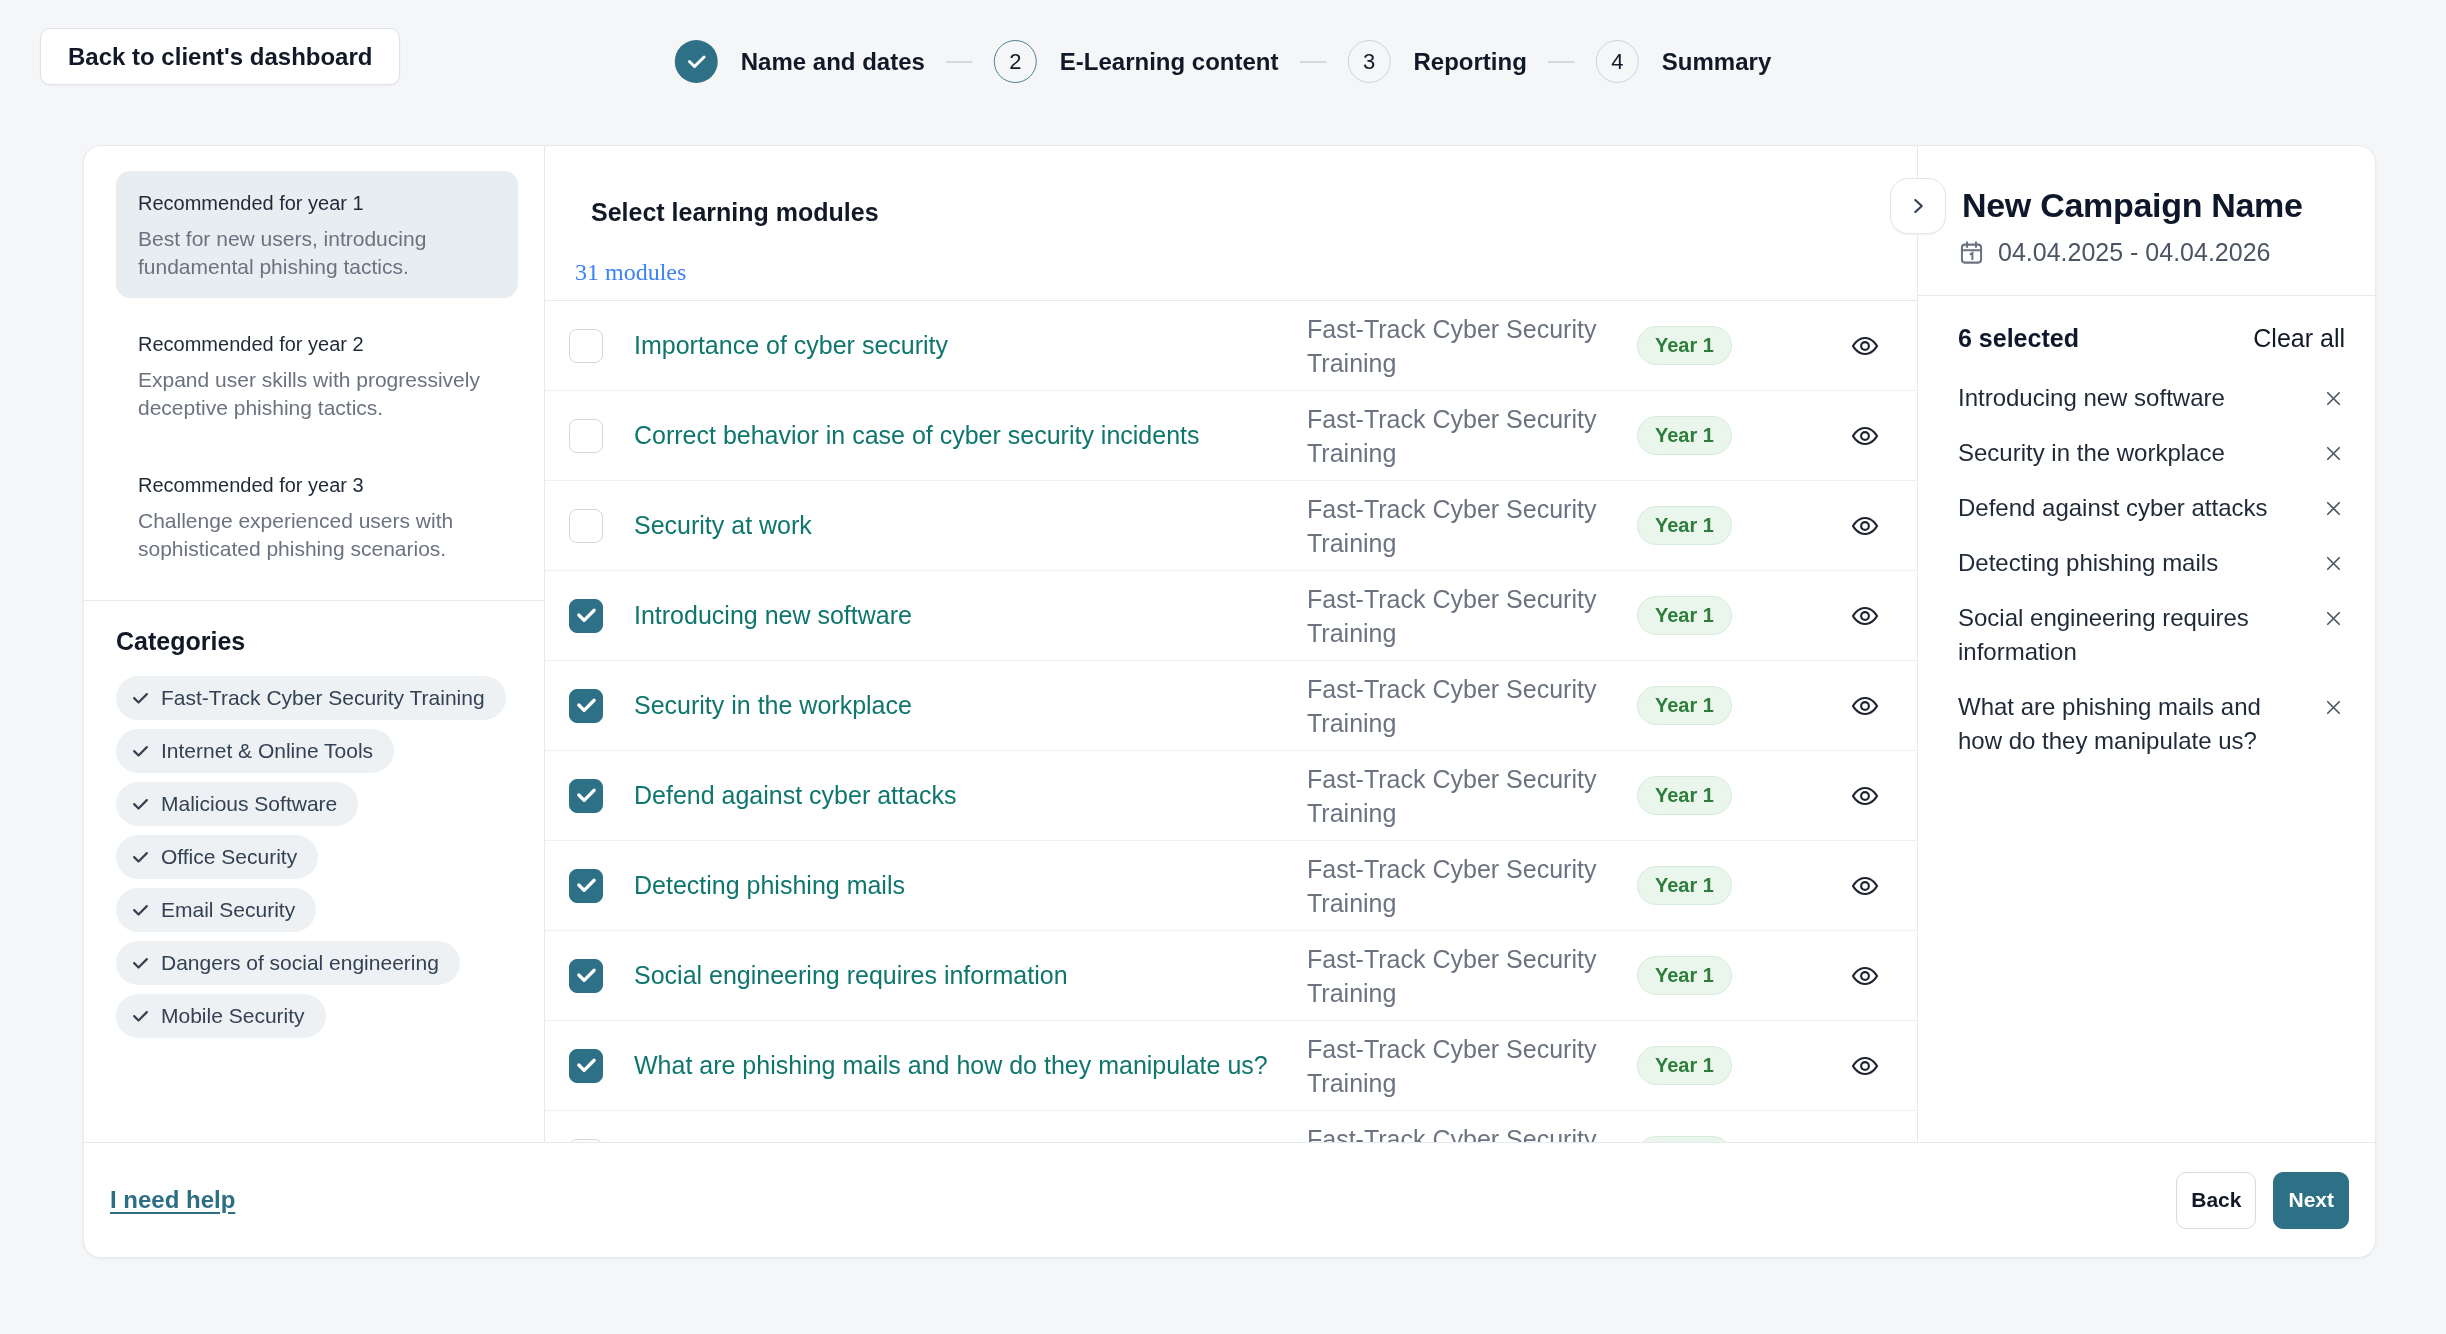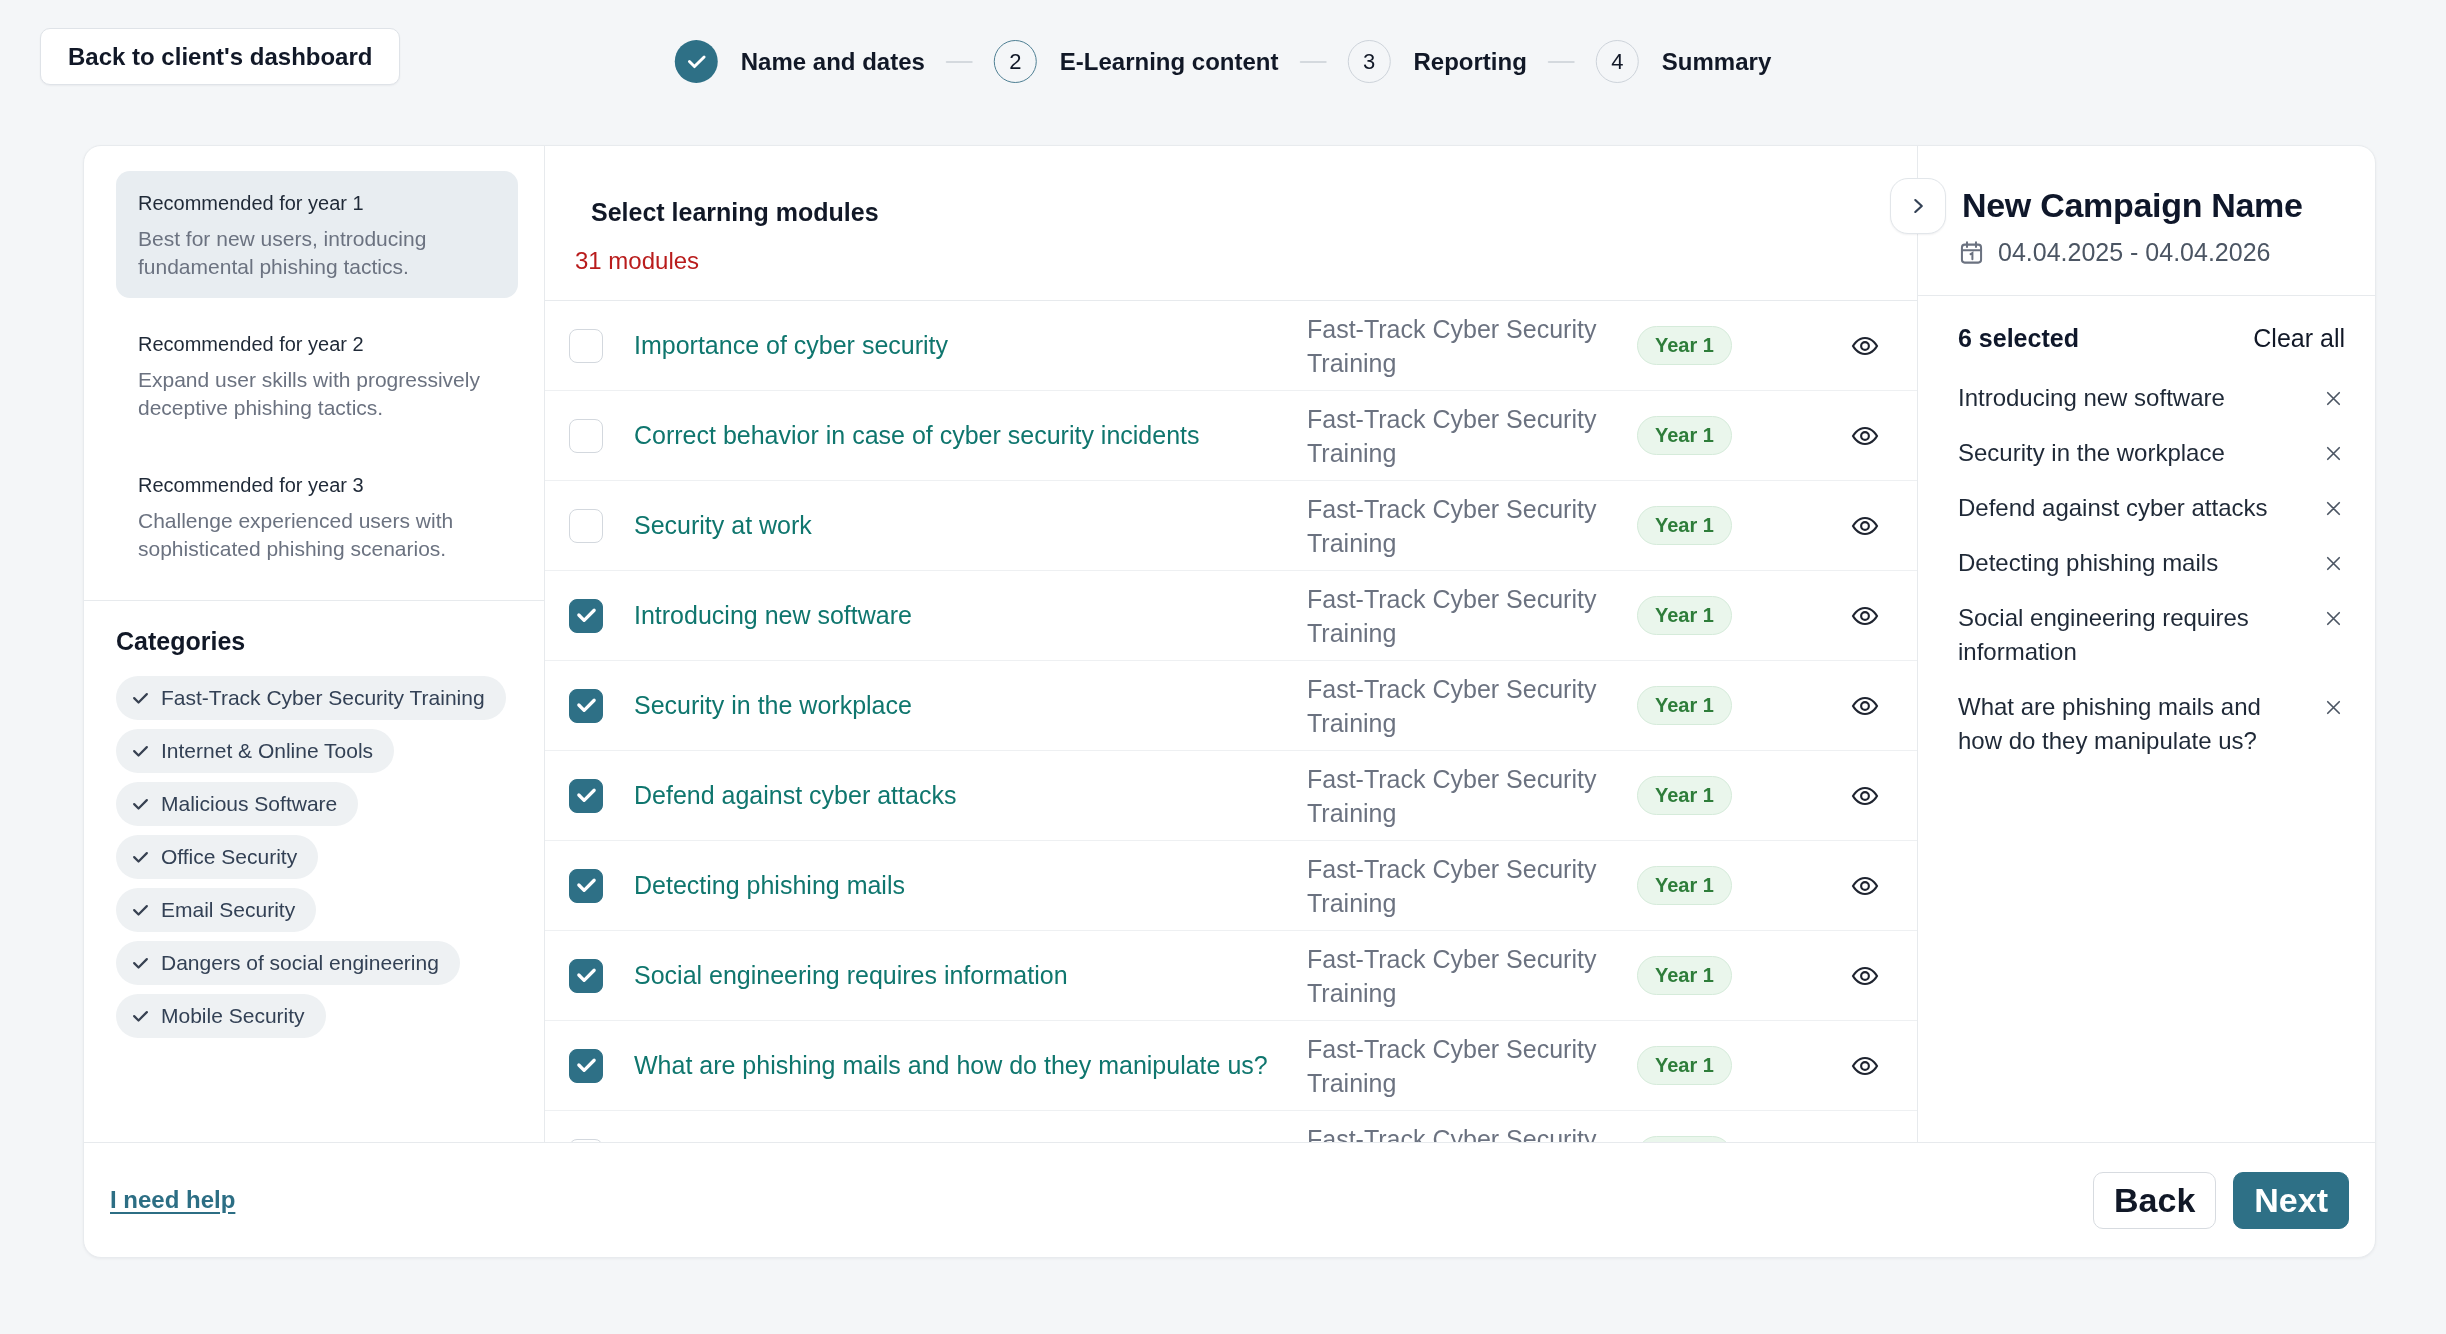--- a/index.html
+++ b/index.html
@@ -51,21 +51,21 @@
     display:inline-flex; align-items:center; gap:11px; height:44px;
     background:#eef1f3; border-radius:999px; padding:0 21px 0 15px;
     font-size:21px; font-weight:500; color:#334155; cursor:pointer; white-space:nowrap;
   }
   .chip-check { display:flex; }
   
   .modules { grid-column:2; grid-row:1; border-left:1px solid #e7eaed; border-right:1px solid #e7eaed;
     display:flex; flex-direction:column; overflow:hidden; }
   .modules-header { height:155px; flex:none; border-bottom:1px solid #e7eaed; padding:36px 30px 0; }
   .modules-header h2 { font-size:25px; font-weight:700; color:#111827; margin:16px; }
-  .modules-count { font-size:24px; color:#b91c1c; margin-top:20px; }
+  .modules-count { font-size:24px; color:#3b82f6; margin-top:32px;font-family:Liberation Serif, serif; }
   .rows { flex:1; overflow:hidden; }
   .mrow { height:90px; display:flex; align-items:center; padding:0 24px; border-bottom:1px solid #eef0f2; }
   .checkbox {
     width:34px; height:34px; border-radius:8px; border:1.6px solid #d3d8de; background:#fff;
     margin-right:31px; flex:none; display:flex; align-items:center; justify-content:center; cursor:pointer;
   }
   .checkbox.checked { background:#2e7086; border-color:#2e7086; }
   .mrow-title { flex:1; font-size:25px; font-weight:500; color:#0f766e; padding-right:20px; }
   .mrow-course { width:330px; flex:none; font-size:25px; color:#6b7280; line-height:34px; }
   .mrow-badgecol { width:200px; flex:none; }
@@ -90,21 +90,21 @@
   .collapse-btn {
     position:absolute; left:1806px; top:32px; width:56px; height:56px; border-radius:18px;
     background:#fff; border:1px solid #e2e6ea; box-shadow:0 1px 2px rgba(16,24,40,.06);
     display:flex; align-items:center; justify-content:center; cursor:pointer; z-index:3;
   }
   
   .footer { grid-column:1 / -1; grid-row:2; border-top:1px solid #e7eaed;
     display:flex; align-items:center; justify-content:space-between; padding:0 26px; }
   .help { font-size:24px; color:#2c6e84; text-decoration:underline; text-underline-offset:4px; cursor:pointer;font-weight:bold; }
   .footer-actions { display:flex; gap:17px; }
-  .btn { height:57px; border-radius:10px; font-family:inherit; font-size:34px; font-weight:600; padding:0 20px; cursor:pointer; }
+  .btn { height:57px; border-radius:10px; font-family:inherit; font-size:21px; font-weight:600; padding:0 14px; cursor:pointer; }
   .btn-back { background:#fff; border:1px solid #d7dbe0; color:#111827; }
   .btn-next { background:#2e7086; border:1px solid #2e7086; color:#fff; }
 </style>
 </head>
 <body>
 
 <div class="topbar">
   <button class="back-btn">Back to client's dashboard</button>
   <div class="stepper" id="stepper">
       <div class="step">

